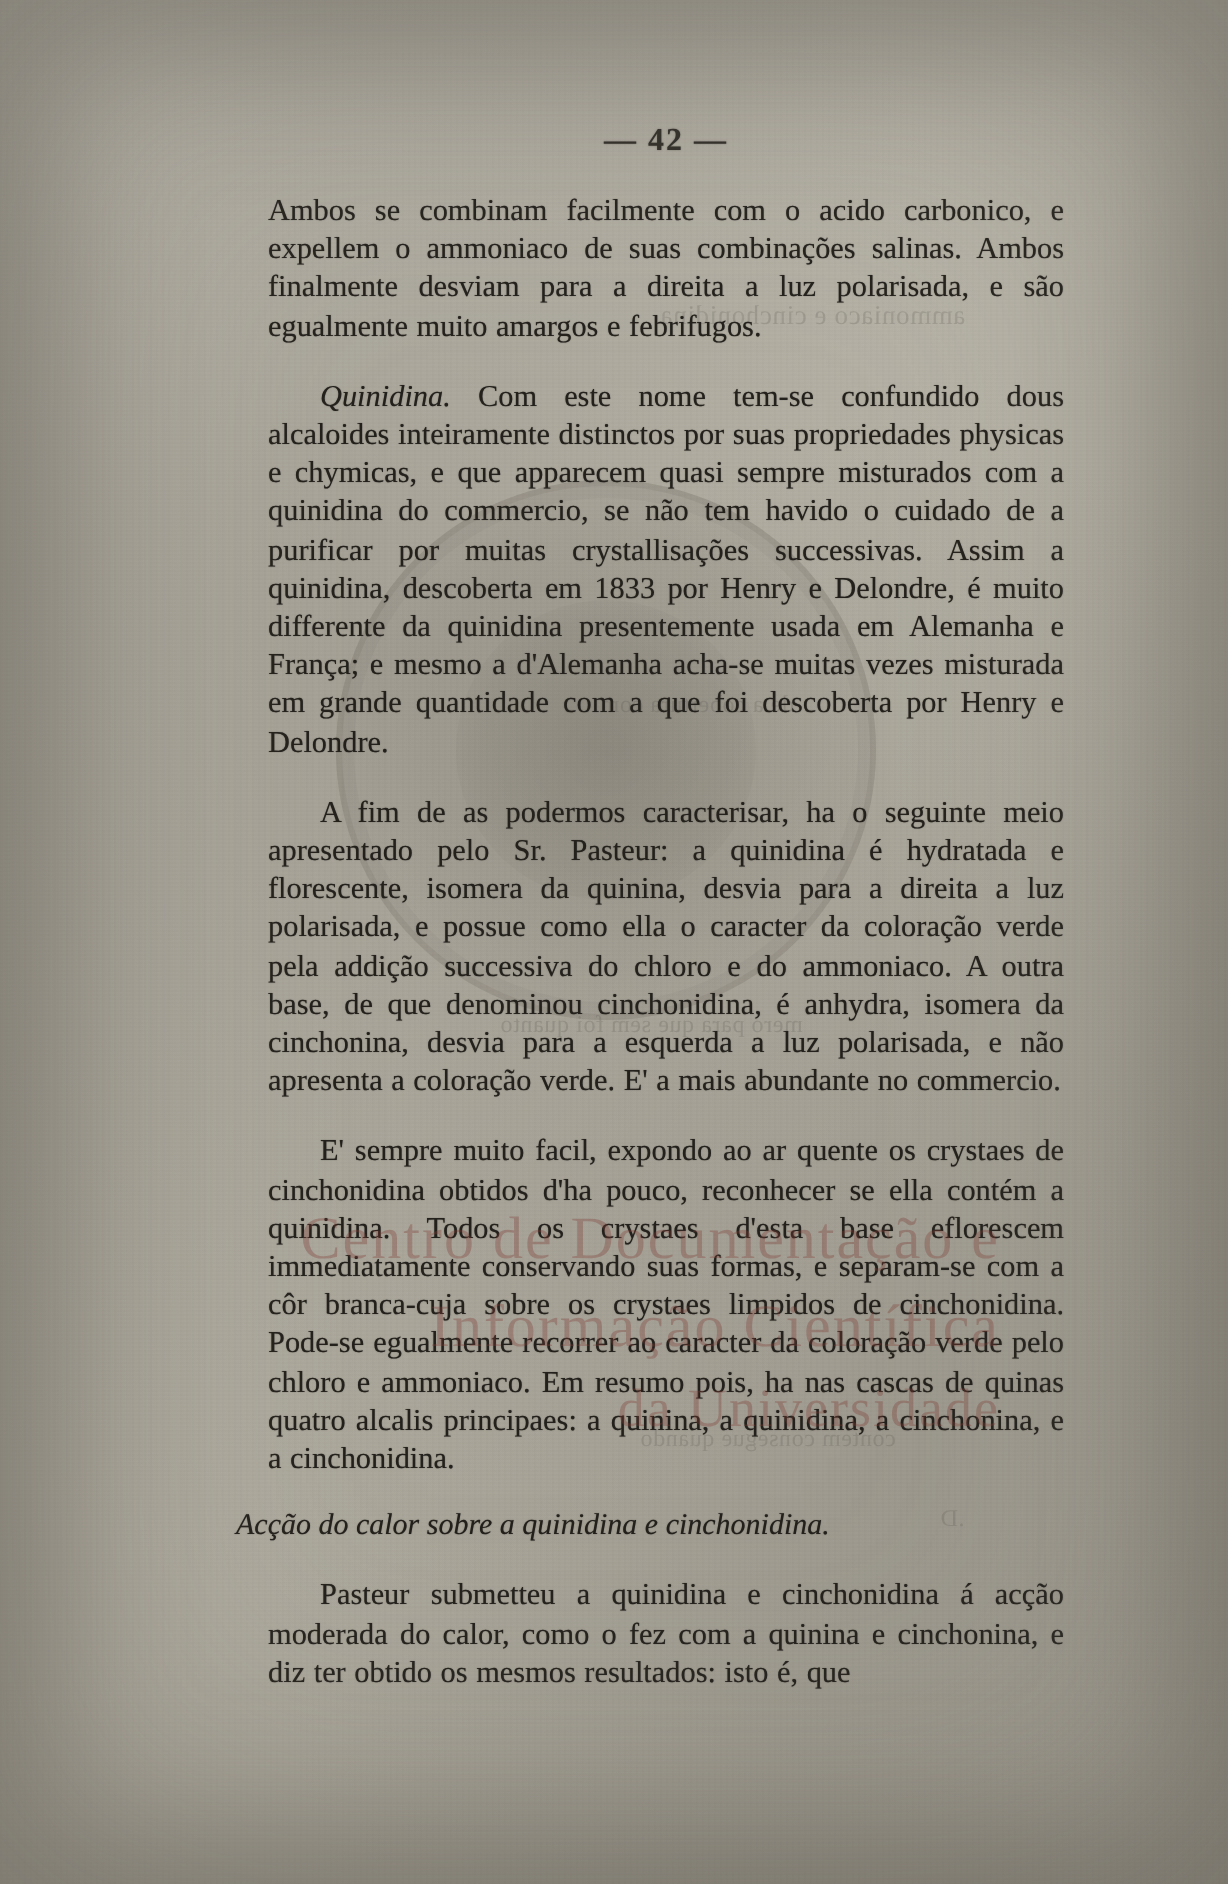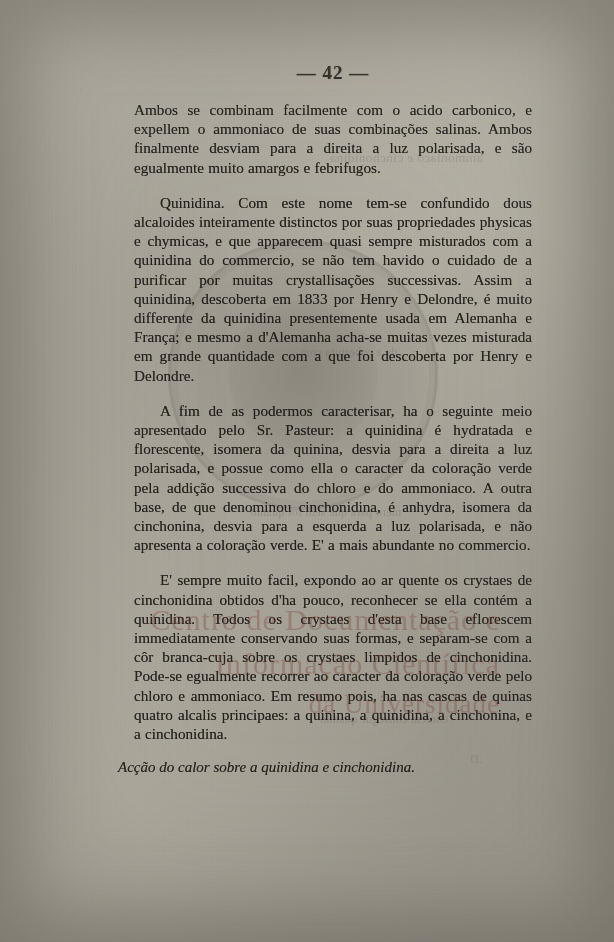--- a/index.html
+++ b/index.html
@@ -90,41 +90,42 @@
     font-size: 27px;
   }
   #content {
     position: absolute;
     left: 118px;
     top: 62px;
     width: 430px;
   }
   .page-number {
     text-align: center;
-    font-size: 19px;
+    font-size: 16px;
     font-weight: bold;
     color: #2e2b26;
     letter-spacing: 1px;
     margin-bottom: 11px;
     text-shadow: 0 0 1px rgba(0,0,0,0.35);
   }
   p.para {
     margin: 16px;
     font-size: 15.2px;
     line-height: 19.2px;
     color: #24211c;
     text-align: justify;
     text-align-last: left;
     word-spacing: 0.5px;
     text-shadow: 0 0 0.6px rgba(0,0,0,0.45);
   }
   p.indent {
     text-indent: 26px;
   }
   .it {
+    font-style: italic;
   }
   .center-head {
     text-align: left;
     font-style: italic;
     font-size: 15px;
     margin: 13px 0 11px 0;
     color: #24211c;
     text-shadow: 0 0 0.6px rgba(0,0,0,0.45);
   }
 </style>
@@ -149,20 +150,21 @@
     <p class="para">Ambos se combinam facilmente com o acido carbonico, e expellem o ammoniaco de suas combinações salinas. Ambos finalmente desviam para a direita a luz polarisada, e são egualmente muito amargos e febrifugos.</p>
 
     <p class="para indent"><span class="it">Quinidina.</span> <span>Com este nome tem-se confundido dous alcaloides inteiramente distinctos por suas propriedades physicas e chymicas, e que apparecem quasi sempre misturados com a quinidina do commercio, se não tem havido o cuidado de a purificar por muitas crystallisações successivas. Assim a quinidina, descoberta em 1833 por Henry e Delondre, é muito differente da quinidina presentemente usada em Alemanha e França; e mesmo a d'Alemanha acha-se muitas vezes misturada em grande quantidade com a que foi descoberta por Henry e Delondre.</span></p>
 
     <p class="para indent">A fim de as podermos caracterisar, ha o seguinte meio apresentado pelo Sr. Pasteur: a quinidina é hydratada e florescente, isomera da quinina, desvia para a direita a luz polarisada, e possue como ella o caracter da coloração verde pela addição successiva do chloro e do ammoniaco. A outra base, de que denominou cinchonidina, é anhydra, isomera da cinchonina, desvia para a esquerda a luz polarisada, e não apresenta a coloração verde. E' a mais abundante no commercio.</p>
 
     <p class="para indent">E' sempre muito facil, expondo ao ar quente os crystaes de cinchonidina obtidos d'ha pouco, reconhecer se ella contém a quinidina. Todos os crystaes d'esta base eflorescem immediatamente conservando suas formas, e separam-se com a côr branca-cuja sobre os crystaes limpidos de cinchonidina. Pode-se egualmente recorrer ao caracter da coloração verde pelo chloro e ammoniaco. Em resumo pois, ha nas cascas de quinas quatro alcalis principaes: a quinina, a quinidina, a cinchonina, e a cinchonidina.</p>
 
     <div class="center-head">Acção do calor sobre a quinidina e cinchonidina.</div>
 
+    <p class="para indent">Pasteur submetteu a quinidina e cinchonidina á acção moderada do calor, como o fez com a quinina e cinchonina, e diz ter obtido os mesmos resultados: isto é, que</p>
   </div>
 
   <div id="watermark">
     <div>Centro de Documentação e Informação Científica</div>
     <div class="line2">da Universidade</div>
   </div>
 
   <div id="grain"></div>
   <div id="vignette"></div>
 </div>

